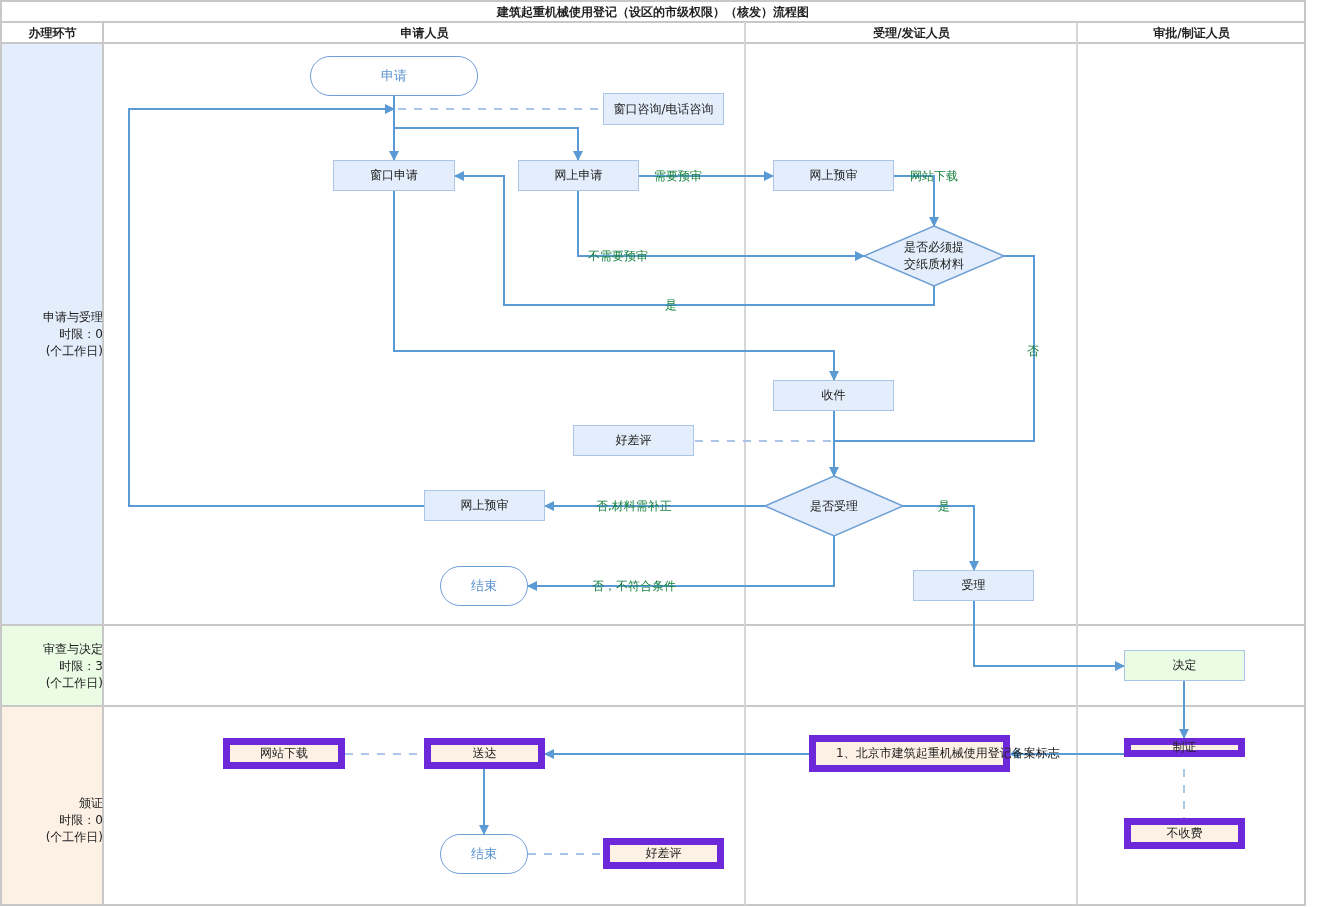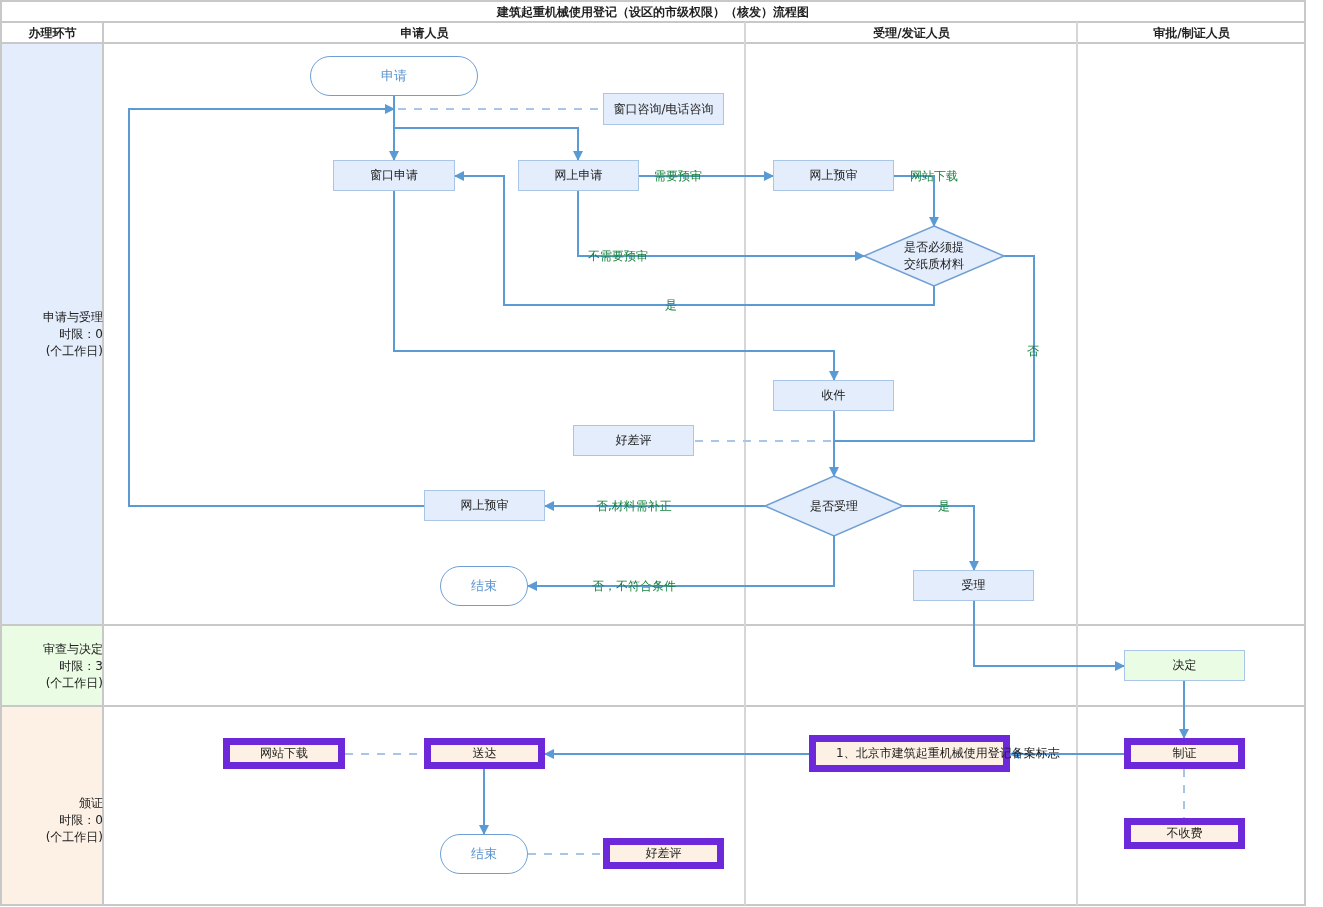--- a/index.html
+++ b/index.html
@@ -125,21 +125,21 @@
   <div class="node rect-blue" style="left:773px;top:160px;width:121px;height:31px;">网上预审</div>
   <div class="diamond-label" style="left:864px;top:230px;width:140px;height:52px;white-space:pre;">是否必须提
 交纸质材料</div>
   <div class="node rect-blue" style="left:773px;top:380px;width:121px;height:31px;">收件</div>
   <div class="node rect-blue" style="left:573px;top:425px;width:121px;height:31px;">好差评</div>
   <div class="diamond-label" style="left:765px;top:496px;width:138px;height:20px;">是否受理</div>
   <div class="node rect-blue" style="left:424px;top:490px;width:121px;height:31px;">网上预审</div>
   <div class="node terminal" style="left:440px;top:566px;width:88px;height:40px;">结束</div>
   <div class="node rect-blue" style="left:913px;top:570px;width:121px;height:31px;">受理</div>
   <div class="node rect-green" style="left:1124px;top:650px;width:121px;height:31px;">决定</div>
-  <div class="node rect-orange" style="left:1124px;top:738px;width:121px;height:31px;">制证</div>
+  <div class="node rect-orange" style="left:1124px;top:738px;width:121px;height:19px;">制证</div>
   <div class="node rect-orange" style="left:1124px;top:818px;width:121px;height:31px;">不收费</div>
   <div class="node rect-orange" style="left:809px;top:735px;width:201px;height:37px;justify-content:flex-start;padding-left:20px;overflow:visible;">1、北京市建筑起重机械使用登记备案标志</div>
   <div class="node rect-orange" style="left:424px;top:738px;width:121px;height:31px;">送达</div>
   <div class="node rect-orange" style="left:223px;top:738px;width:122px;height:31px;">网站下载</div>
   <div class="node terminal" style="left:440px;top:834px;width:88px;height:40px;">结束</div>
   <div class="node rect-orange" style="left:603px;top:838px;width:121px;height:31px;">好差评</div>
 
   <div class="elabel" style="left:654px;top:169px;">需要预审</div>
   <div class="elabel" style="left:910px;top:169px;">网站下载</div>
   <div class="elabel" style="left:588px;top:249px;">不需要预审</div>

